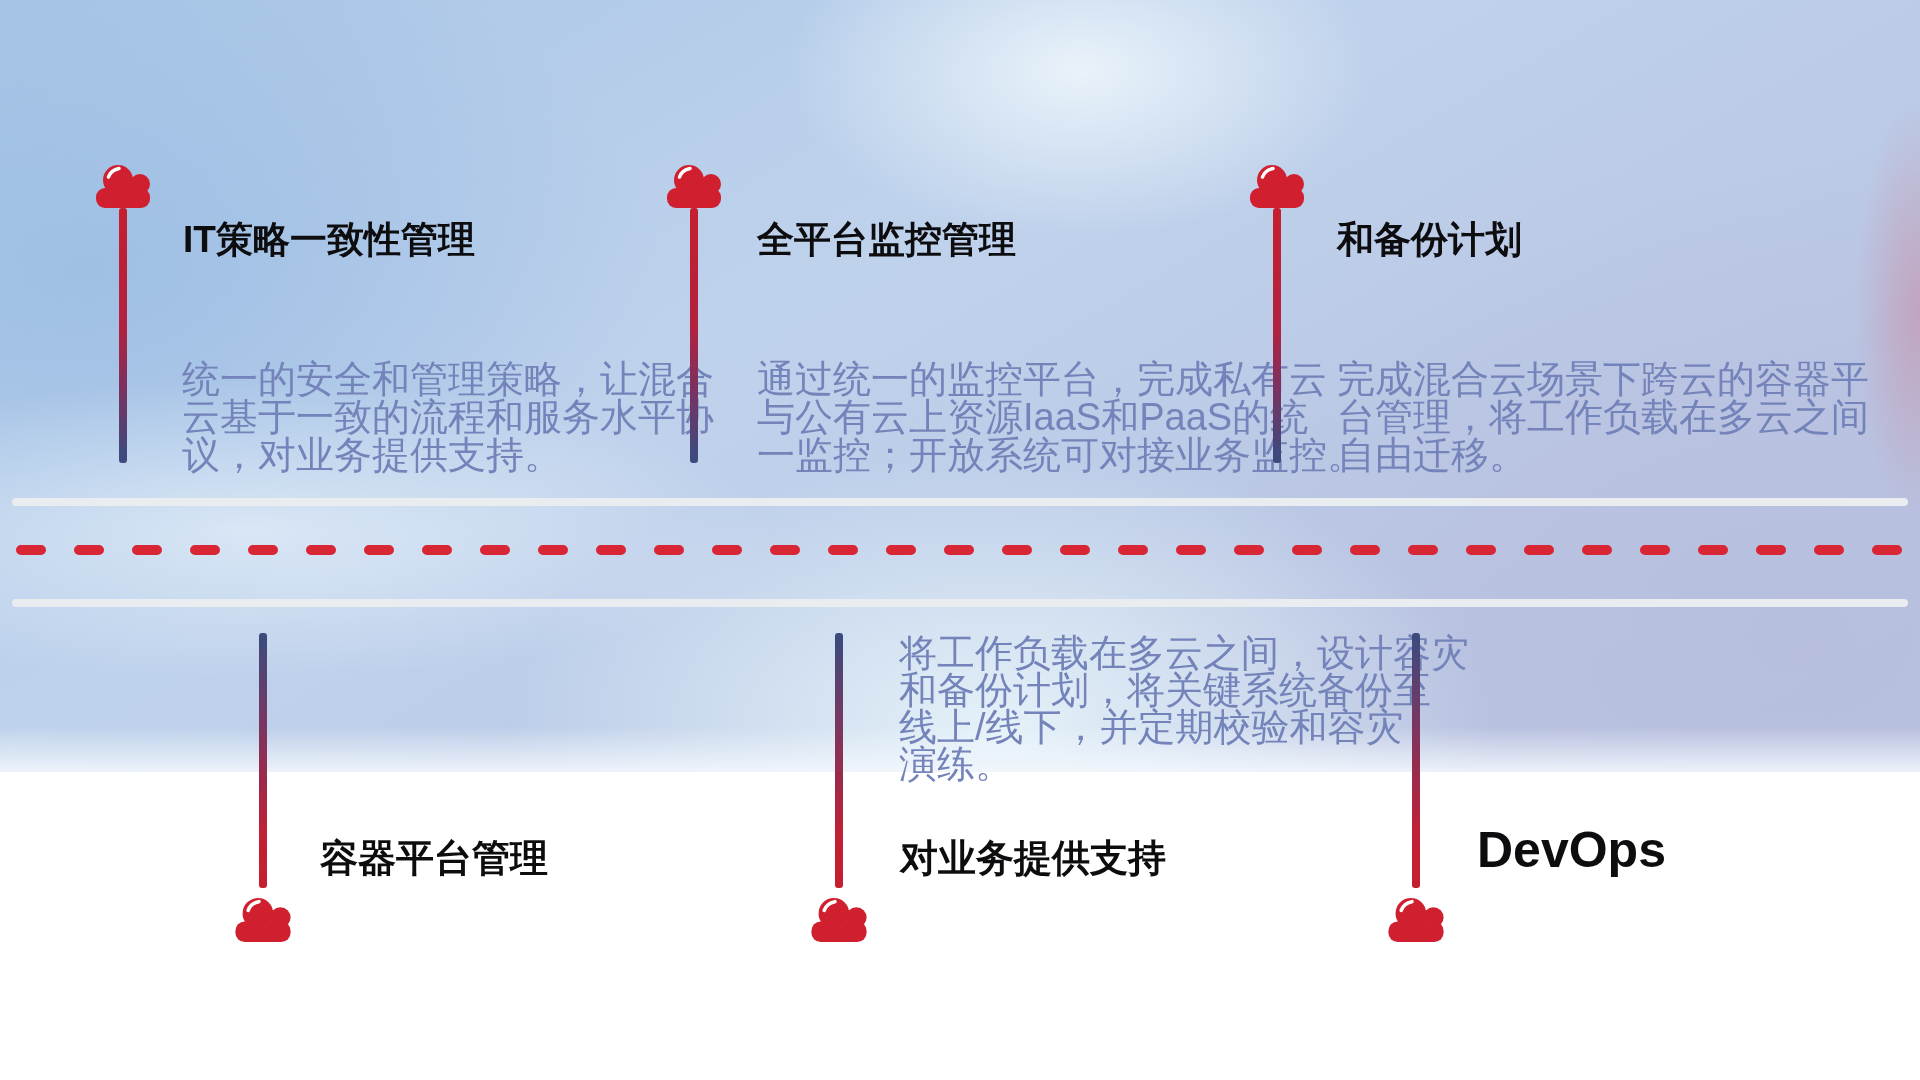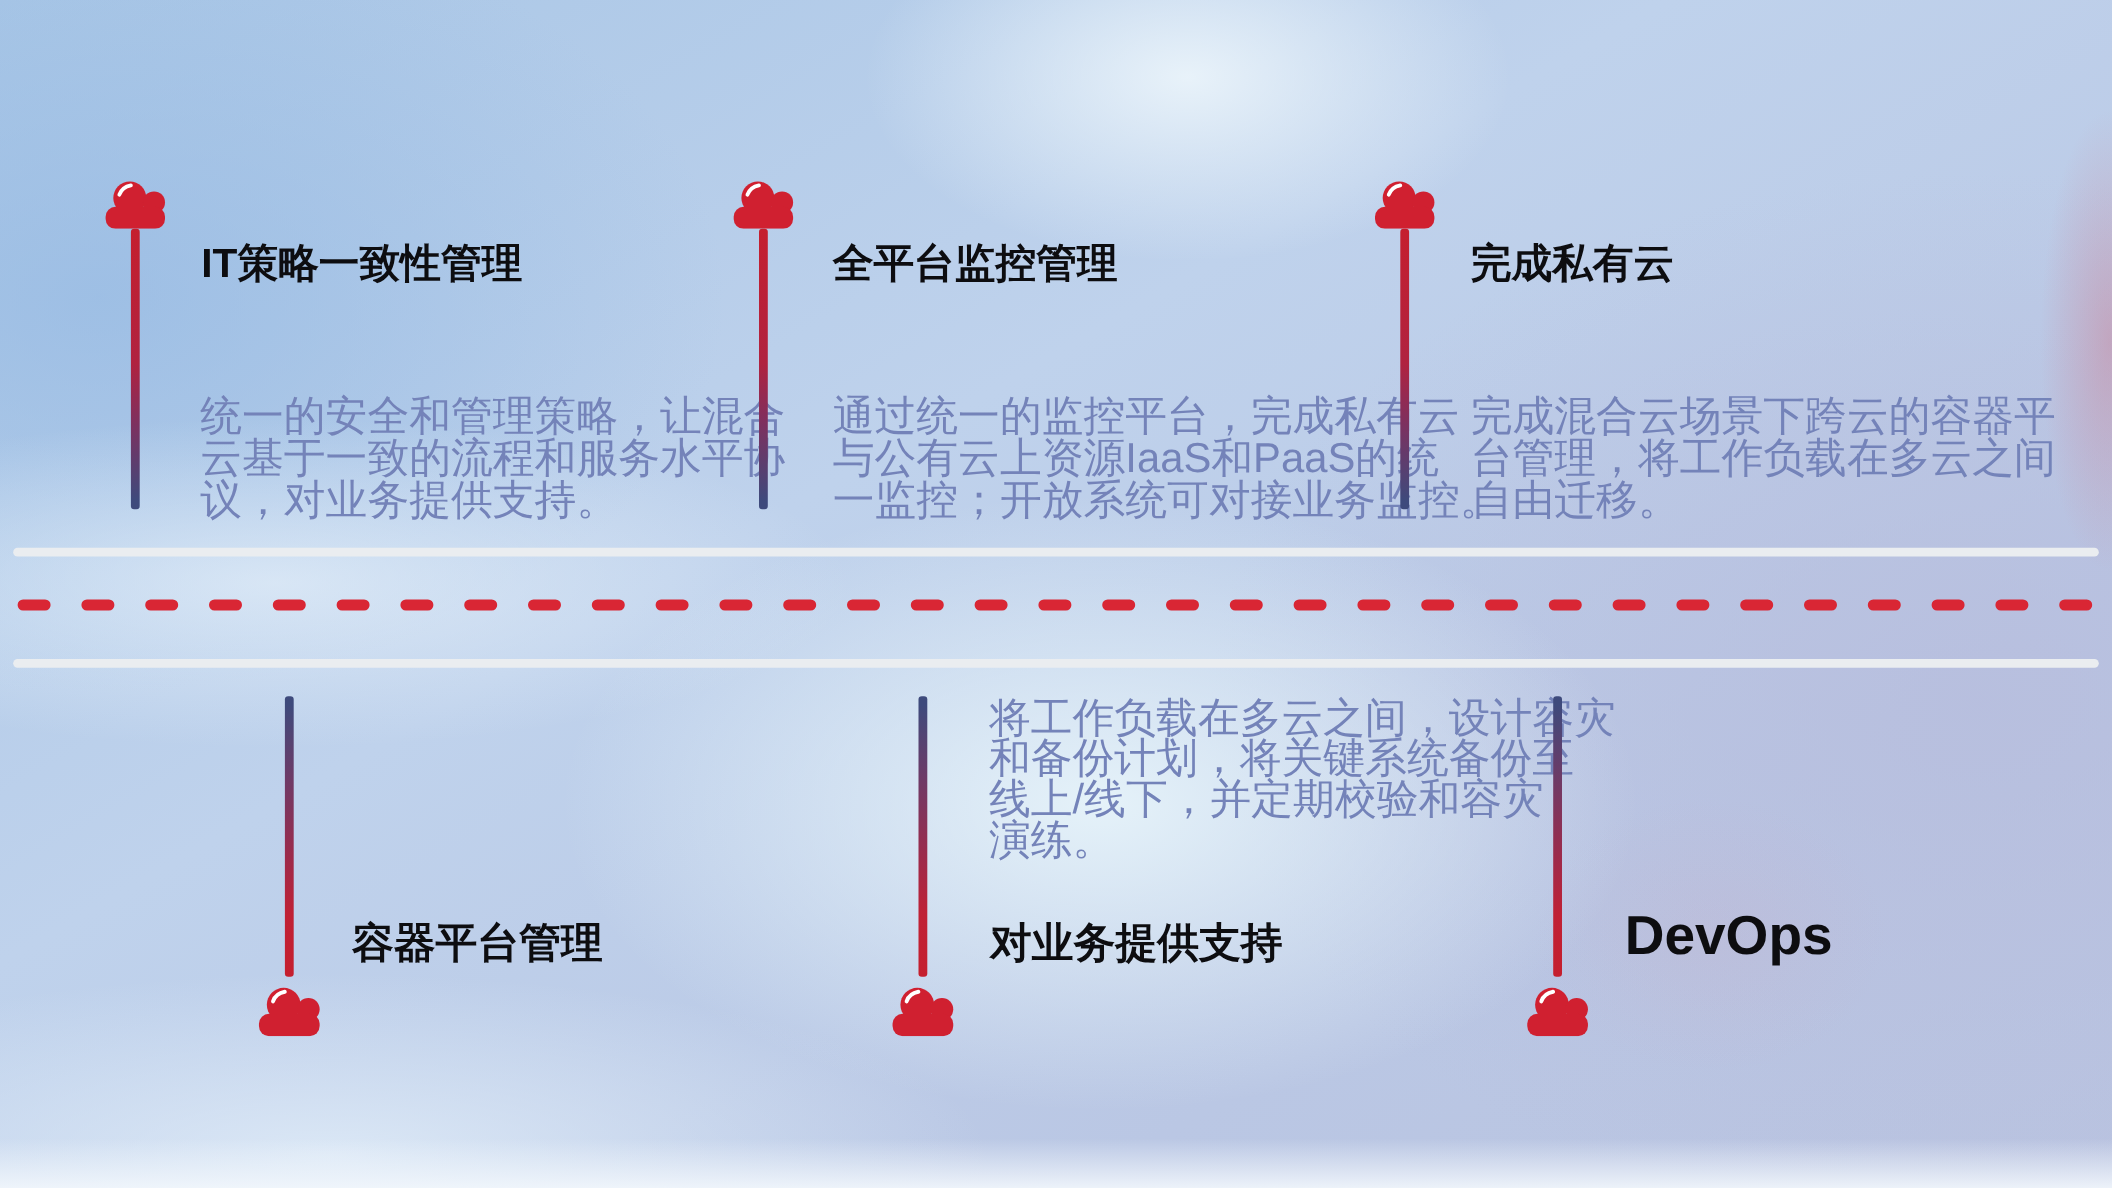--- a/index.html
+++ b/index.html
@@ -1,19 +1,19 @@
 <!DOCTYPE html>
 <html><head>
 <meta charset="utf-8">
 <style>
   * { margin:0; padding:0; box-sizing:border-box; }
   html,body { width:1920px; height:1080px; overflow:hidden; }
   body { font-family:"Liberation Sans", sans-serif; }
   .stage {
-    position:relative; width:1920px; height:1080px;
+    position:relative; width:1920px; height:772px;
     background:
       linear-gradient(to top, rgba(242,247,252,0.9), rgba(242,247,252,0) 45px),
       radial-gradient(420px 240px at 1080px 70px, rgba(240,248,252,0.85), rgba(240,248,252,0) 70%),
       radial-gradient(700px 400px at 1000px 730px, rgba(231,244,250,0.95), rgba(231,244,250,0) 70%),
       radial-gradient(700px 200px at 250px 530px, rgba(231,241,250,0.7), rgba(231,241,250,0) 75%),
       radial-gradient(800px 220px at 300px 1050px, rgba(224,236,248,0.85), rgba(224,236,248,0) 75%),
       radial-gradient(90px 300px at 1918px 310px, rgba(206,112,132,0.38), rgba(206,112,132,0) 70%),
       radial-gradient(230px 180px at 1555px 850px, rgba(215,150,170,0.10), rgba(215,150,170,0) 70%),
       radial-gradient(900px 620px at 1800px 640px, rgba(183,189,221,0.8), rgba(183,189,221,0) 78%),
       radial-gradient(760px 480px at 90px 270px, rgba(150,186,227,0.7), rgba(150,186,227,0) 75%),
@@ -75,21 +75,21 @@
   <div class="title t" style="left:757px; top:221px;">全平台监控管理</div>
   <div class="desc t" style="left:757px; top:360px;">通过统一的监控平台，完成私有云
 与公有云上资源IaaS和PaaS的统
 一监控；开放系统可对接业务监控。</div>
 
   <div class="pole down" style="left:1273px; top:208px; height:255px;"></div>
   <svg style="position:absolute; left:1249px; top:162px; width:56px; height:46px;" viewBox="0 0 56 46">
     <use href="#cloudshape" fill="#d02030"></use>
       <use href="#cloudhl"></use>
   </svg>
-  <div class="title t" style="left:1337px; top:221px;">完成私有云</div>
+  <div class="title t" style="left:1337px; top:221px;">和备份计划</div>
   <div class="desc t" style="left:1337px; top:360px;">完成混合云场景下跨云的容器平
 台管理，将工作负载在多云之间
 自由迁移。</div>
 
   <div class="pole up" style="left:259px; top:633px; height:255px;"></div>
   <svg style="position:absolute; left:233px; top:895px; width:60px; height:47px;" viewBox="0 0 56 46">
     <use href="#cloudshape" fill="#d02030"></use>
       <use href="#cloudhl"></use>
   </svg>
   <div class="title b" style="left:320px; top:839px;">容器平台管理</div>

